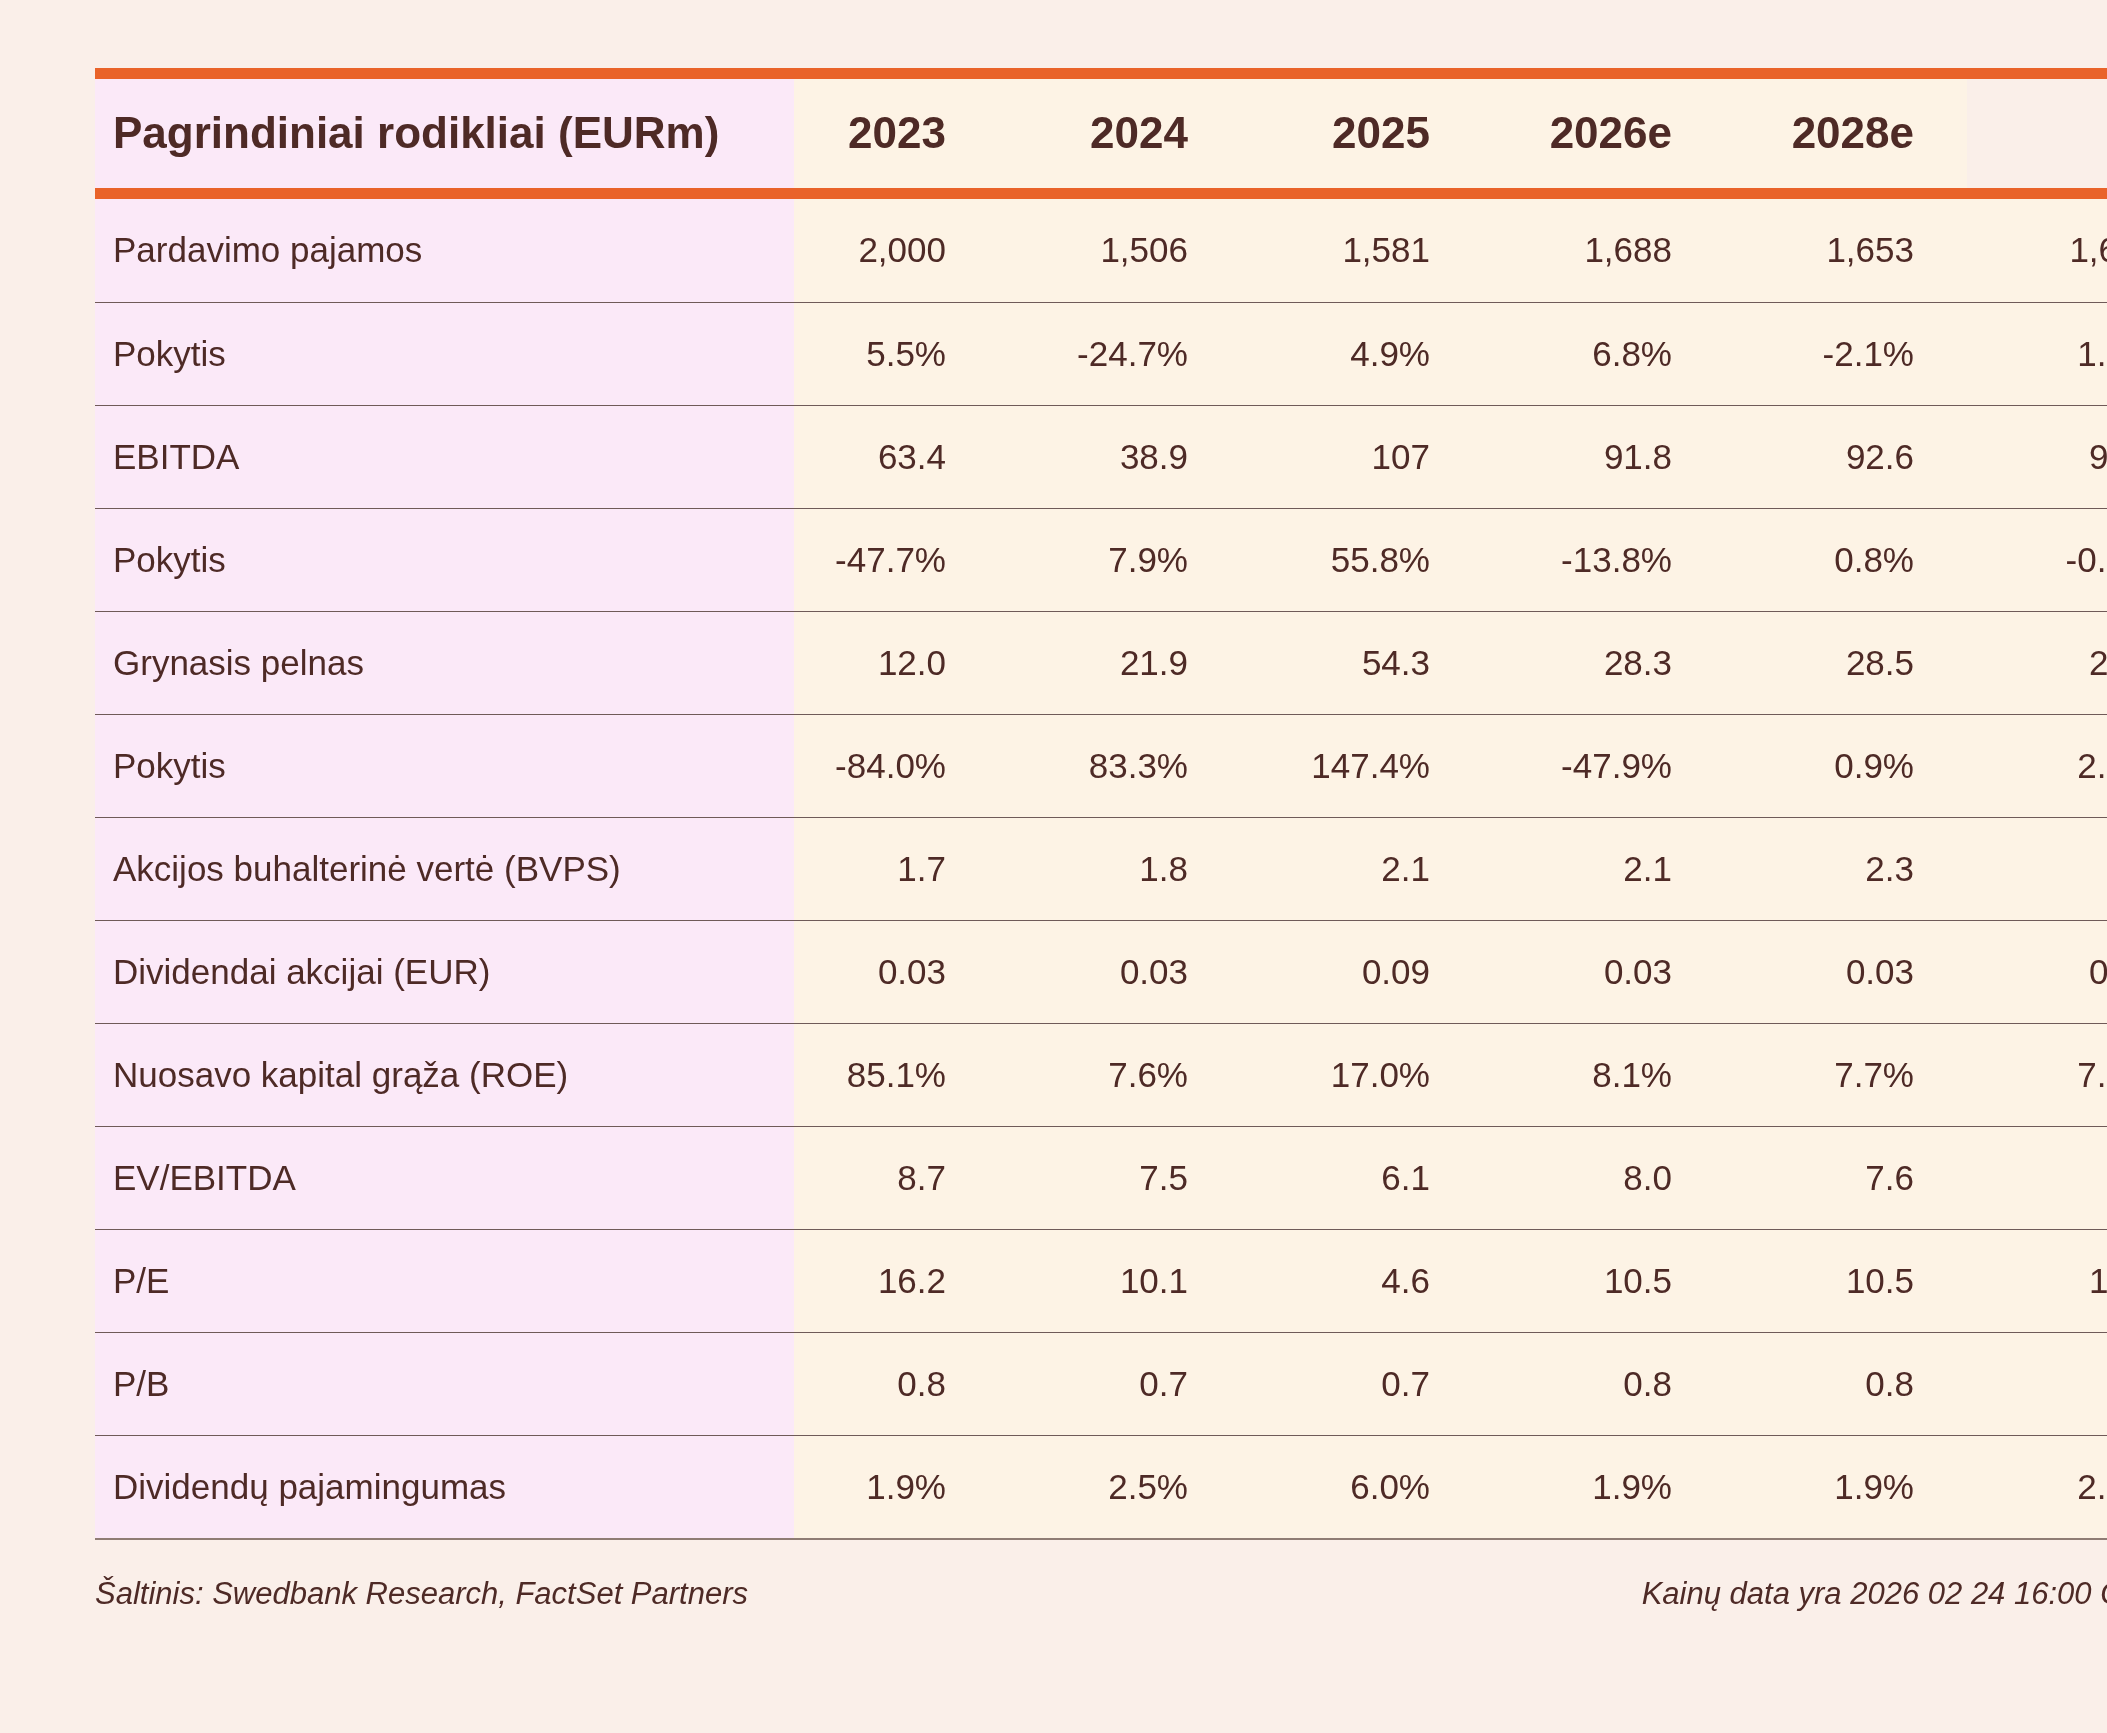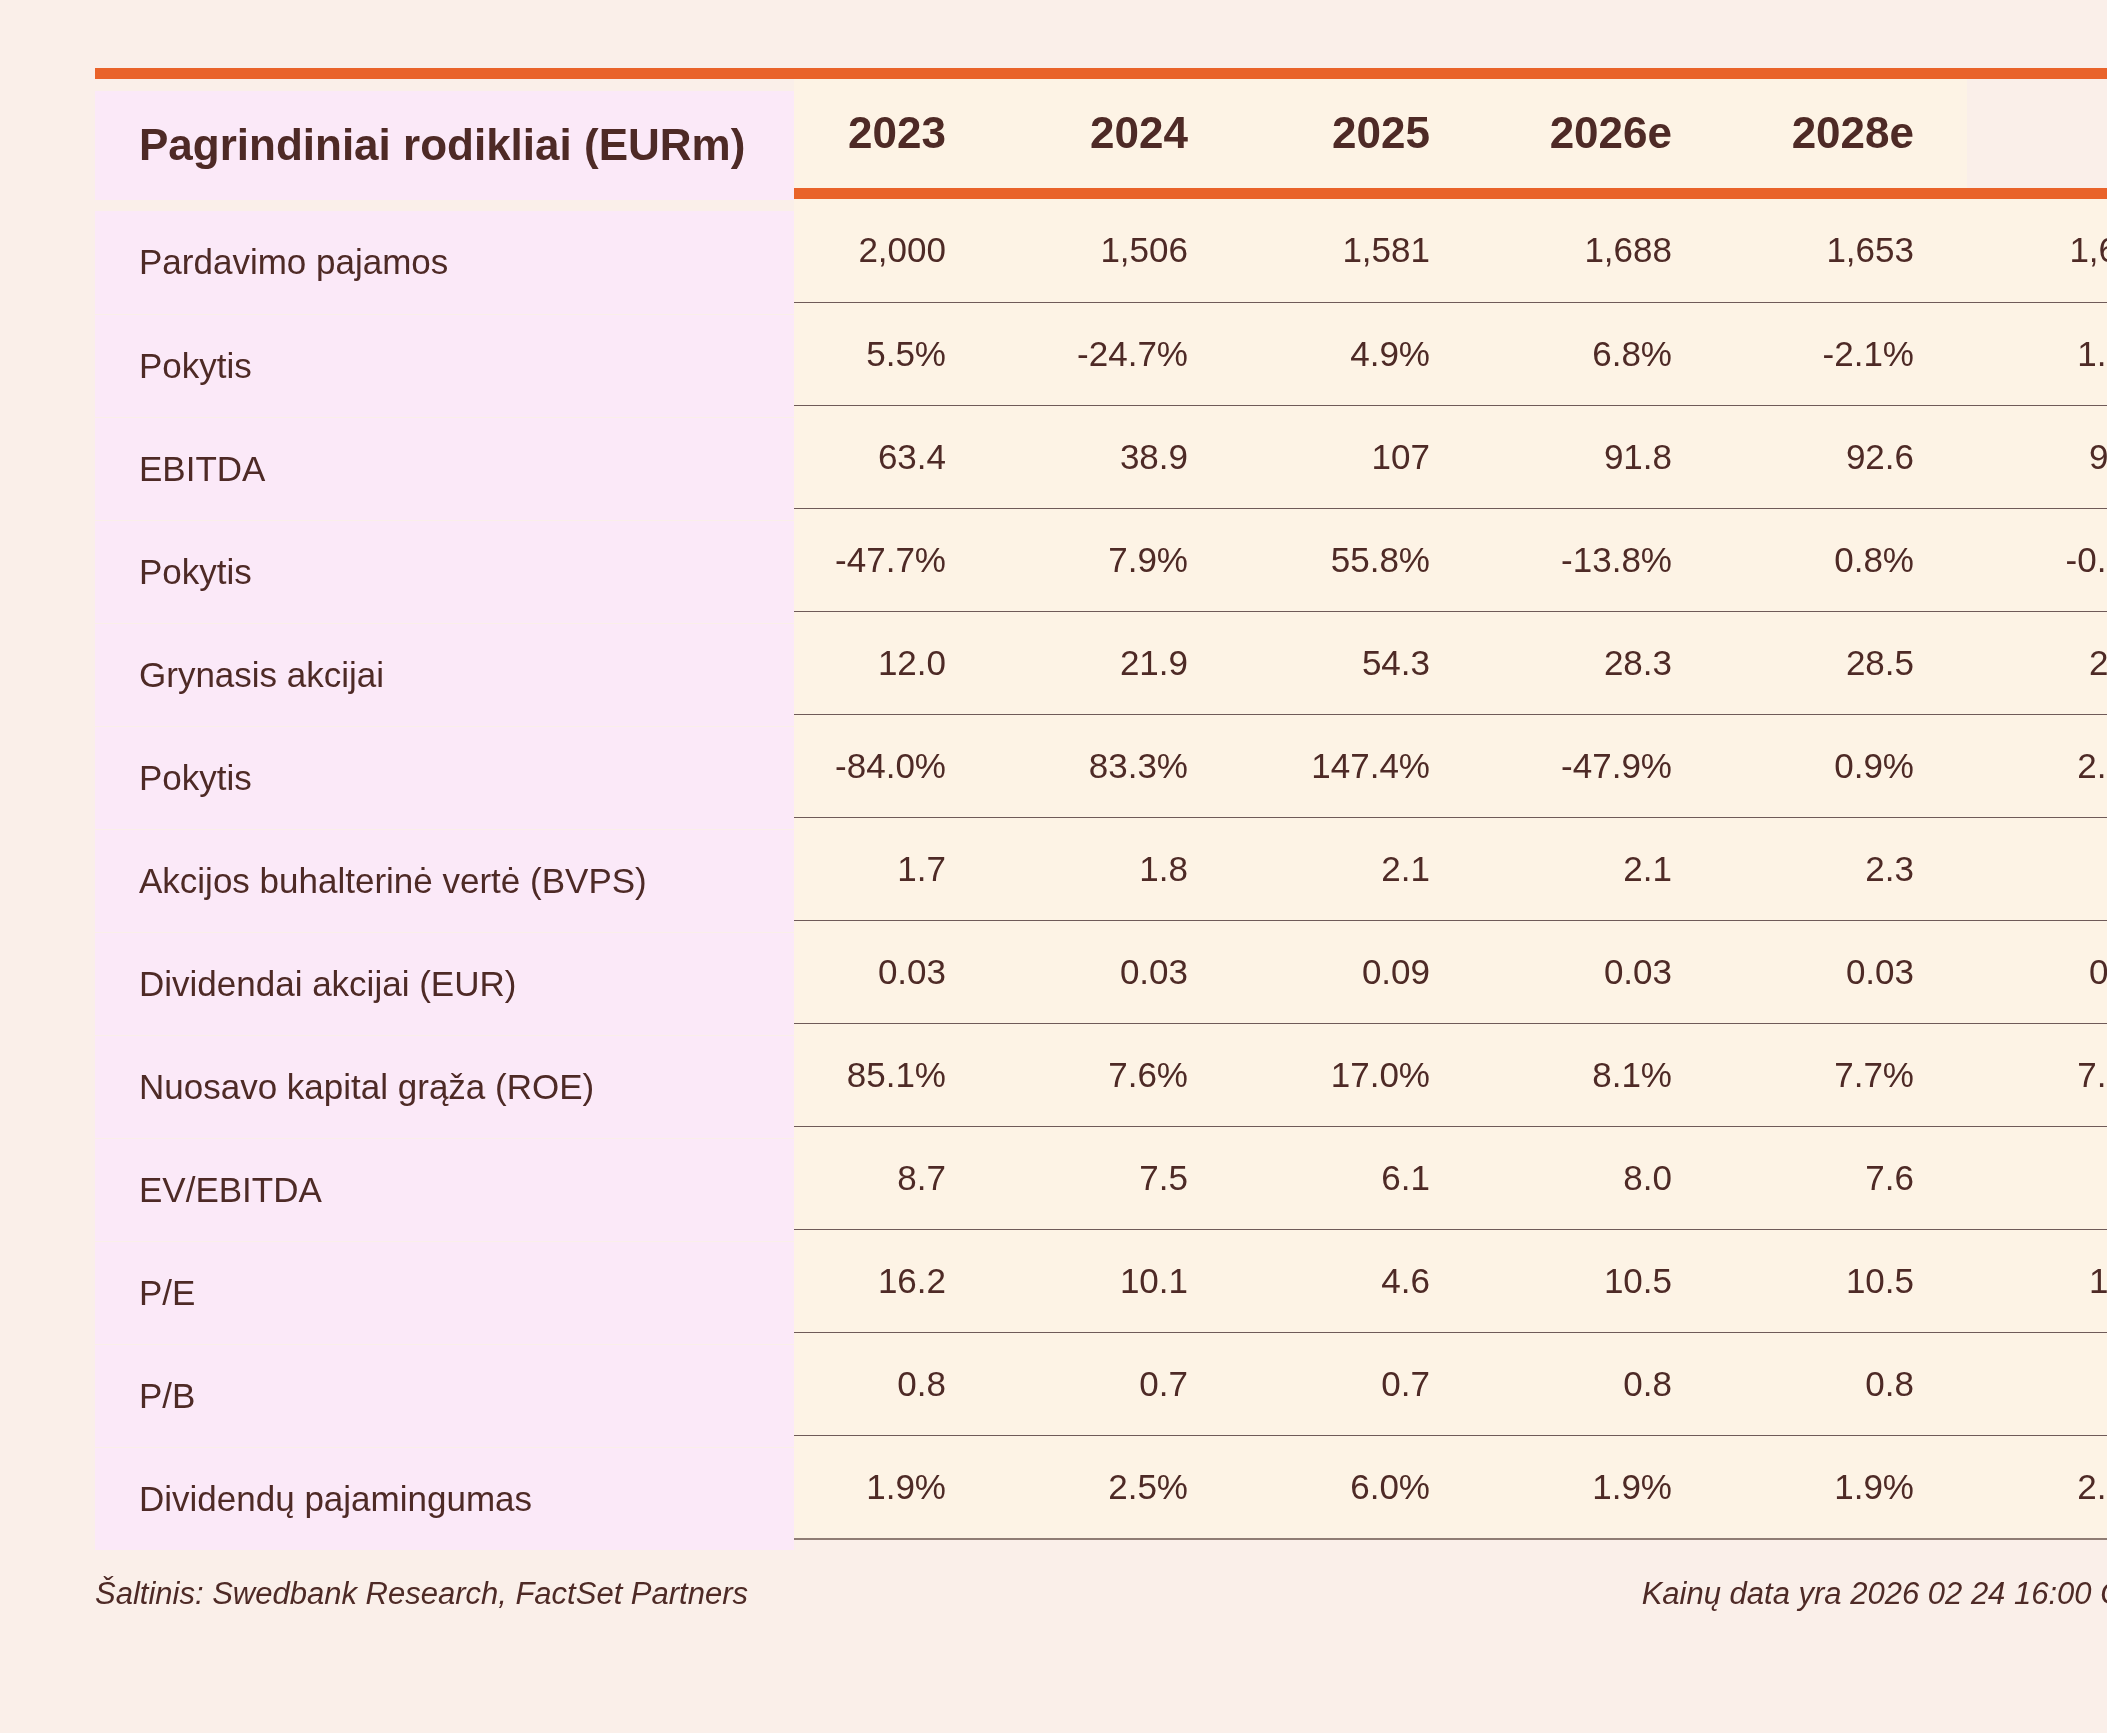--- a/index.html
+++ b/index.html
@@ -20,21 +20,21 @@
   }
   #canvas{position:absolute;left:0;top:0;width:2319px;height:1734px;background:var(--page);}
   .table{position:absolute;left:95px;top:68px;width:2118px;}
   .rule{height:11px;background:var(--orange);}
   .grid-row{display:grid;grid-template-columns:699px 205px 242px 242px 242px 242px 243px;}
   .header-row{height:109px;}
   .body-row{height:103px;}
   .body-row + .body-row{border-top:1.3px solid var(--divider);}
   #rows{border-bottom:2.1px solid var(--bottom);}
   .cell{height:100%;display:flex;align-items:center;line-height:1.05;}
-  .label-cell{background:var(--pink);padding-left:44px;justify-content:flex-start;margin-top:12px;}
+  .label-cell{background:var(--pink);padding-left:18px;justify-content:flex-start;}
   .num-cell{background:var(--cream);padding-right:53px;justify-content:flex-end;}
   .title,.header-num{font-weight:bold;font-size:44px;}
   .body-row .cell{font-size:35px;}
   .footer{
     position:absolute;left:95px;top:1574px;width:2118px;
     display:flex;justify-content:space-between;align-items:baseline;
     font-style:italic;font-size:31px;line-height:1.3;
   }
 </style>
 </head>
@@ -83,21 +83,21 @@
         <div class="grid-row body-row">
           <div class="cell label-cell">Pokytis</div>
           <div class="cell num-cell">-47.7%</div>
           <div class="cell num-cell">7.9%</div>
           <div class="cell num-cell">55.8%</div>
           <div class="cell num-cell">-13.8%</div>
           <div class="cell num-cell">0.8%</div>
           <div class="cell num-cell">-0.1%</div>
         </div>
         <div class="grid-row body-row">
-          <div class="cell label-cell">Grynasis akcijai</div>
+          <div class="cell label-cell">Grynasis pelnas</div>
           <div class="cell num-cell">12.0</div>
           <div class="cell num-cell">21.9</div>
           <div class="cell num-cell">54.3</div>
           <div class="cell num-cell">28.3</div>
           <div class="cell num-cell">28.5</div>
           <div class="cell num-cell">29.3</div>
         </div>
         <div class="grid-row body-row">
           <div class="cell label-cell">Pokytis</div>
           <div class="cell num-cell">-84.0%</div>

